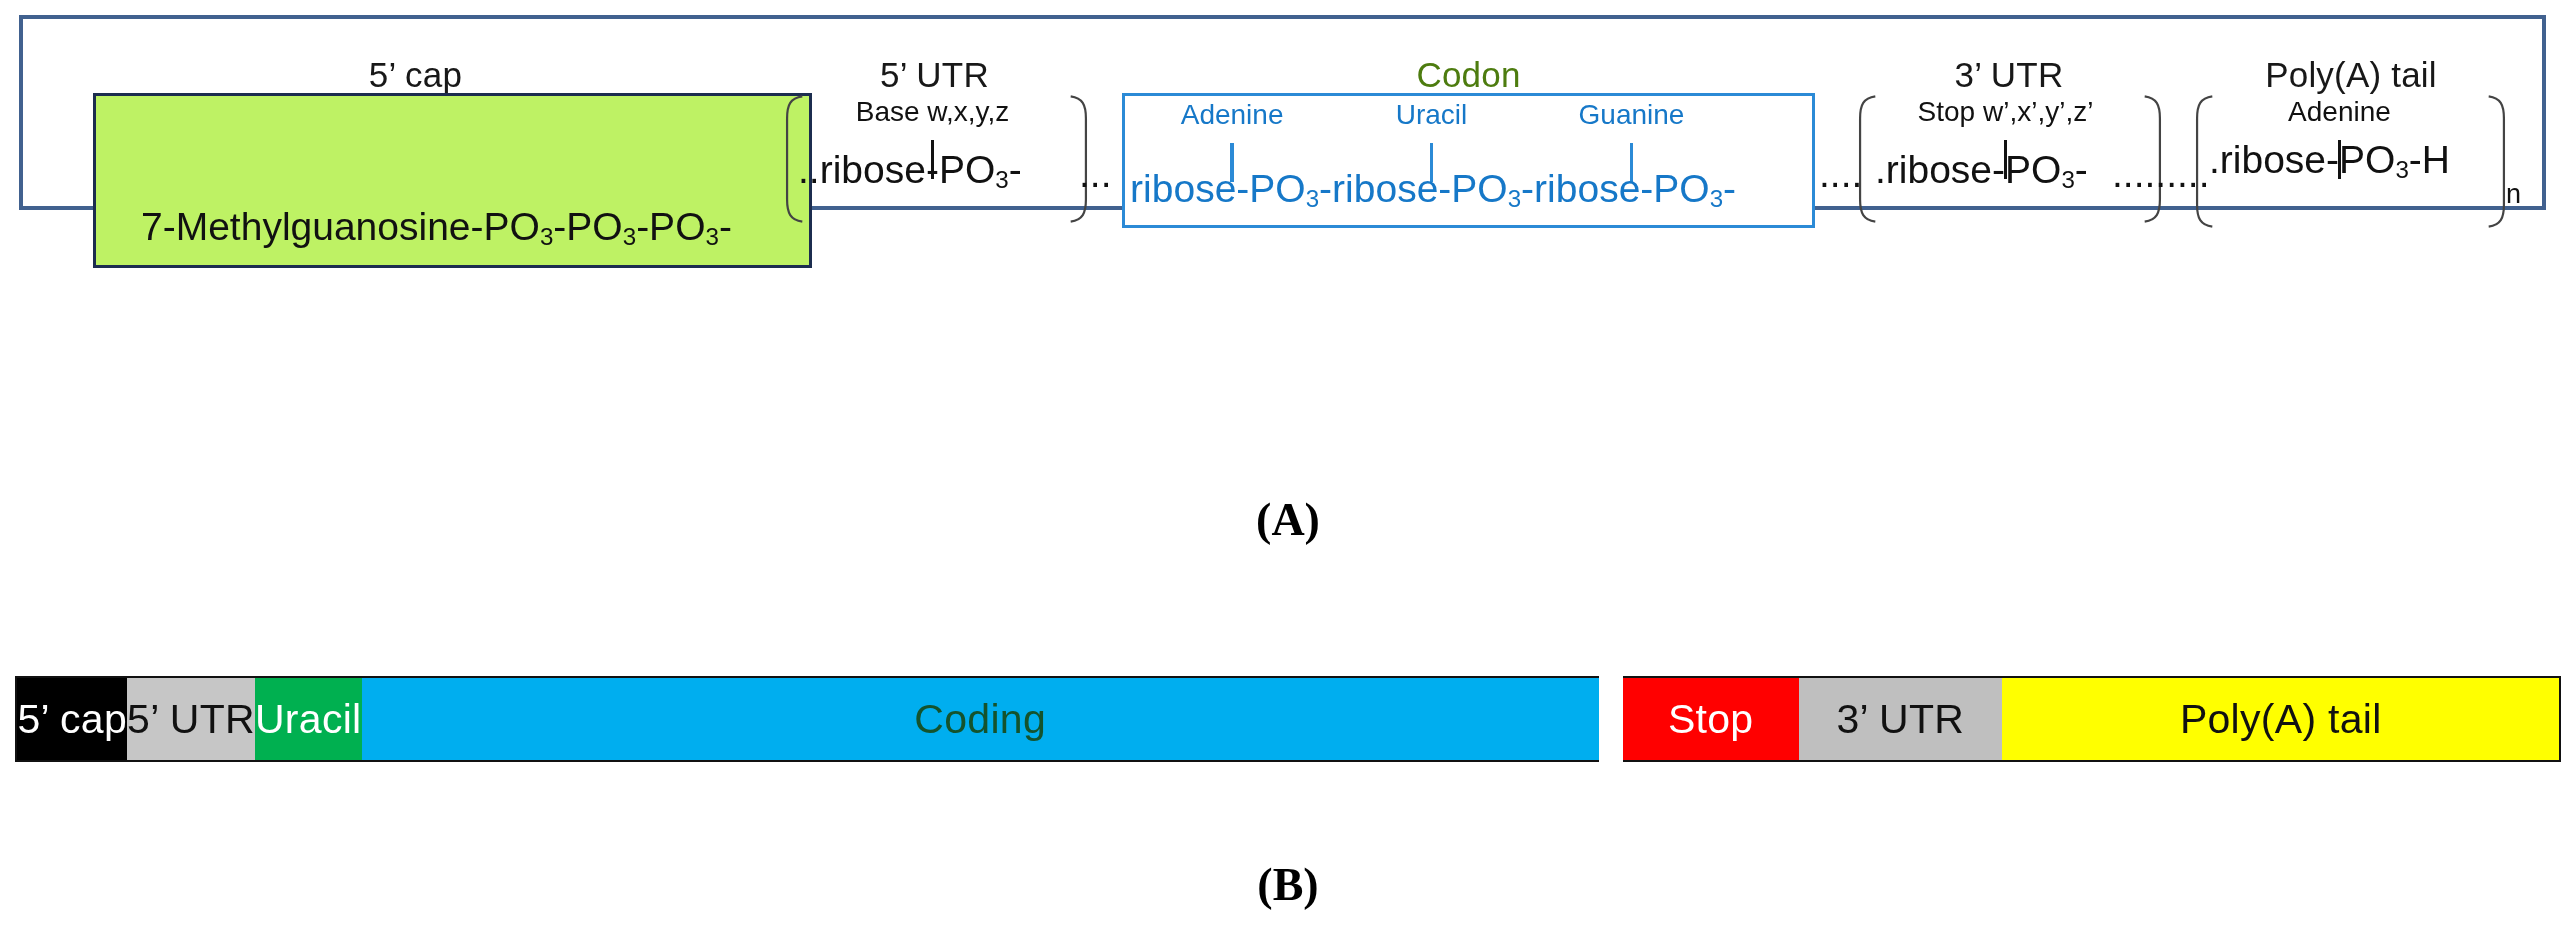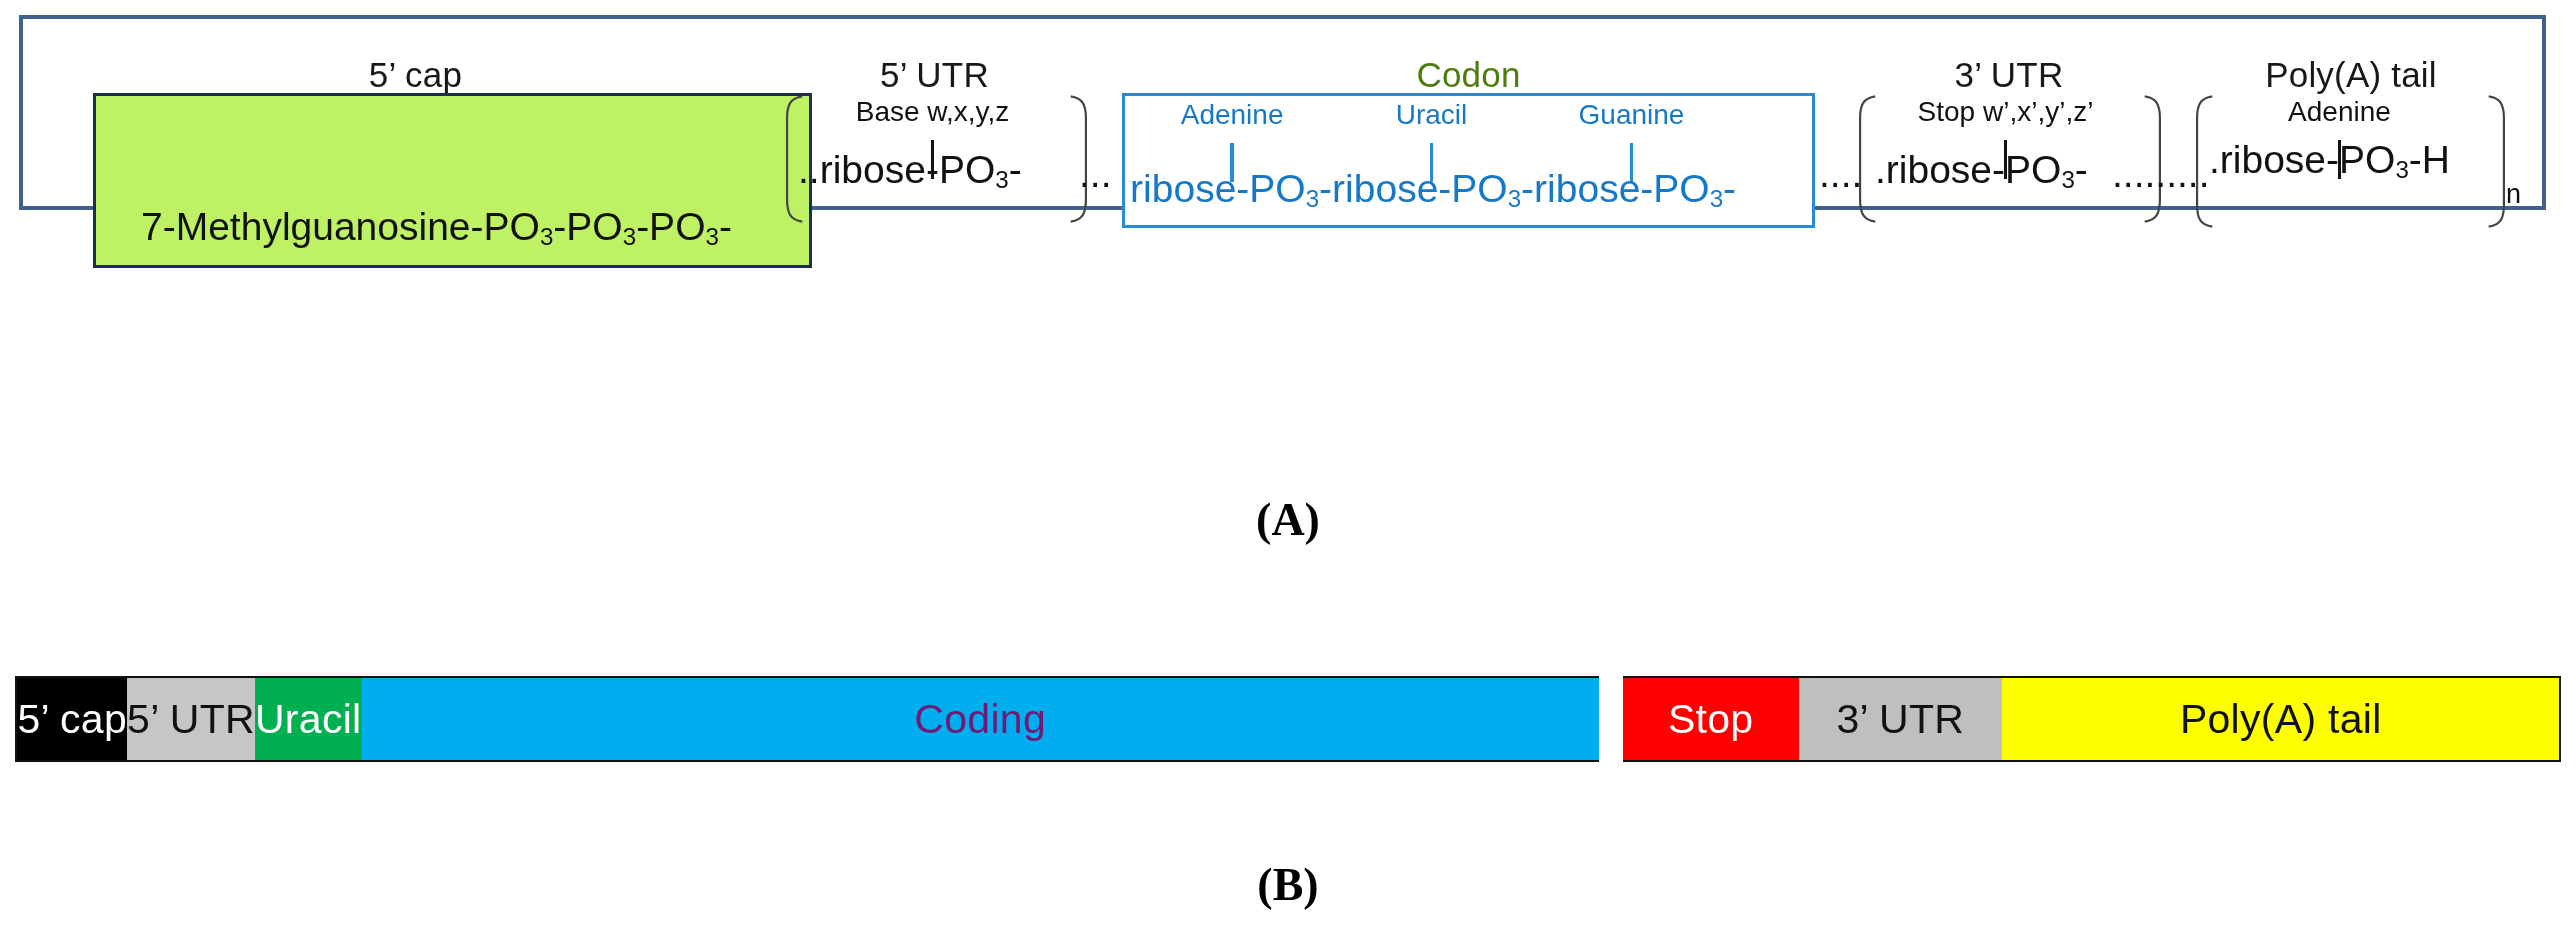--- a/index.html
+++ b/index.html
@@ -267,21 +267,21 @@
   </div>
 
   <div class="seg" style="flex:0 0 4.6%; background:#c6c6c6; color:#111111;">
     <span>5’ UTR</span>
   </div>
 
   <div class="seg" style="flex:0 0 3.4%; background:#00b050; color:#ffffff;">
     <span>Uracil</span>
   </div>
 
-  <div class="seg" style="flex:0 0 48.6%; background:#00aeef; color:#701a75;">
+  <div class="seg" style="flex:0 0 48.6%; background:#00aeef; color:#14532d;">
     <span>Coding</span>
   </div>
 
   <div class="seg" style="flex:0 0 6.9%; background:#ff0000; color:#ffffff;margin-left:24px;">
     <span>Stop</span>
   </div>
 
   <div class="seg" style="flex:0 0 8.0%; background:#bfbfbf; color:#111111;">
     <span>3’ UTR</span>
   </div>

